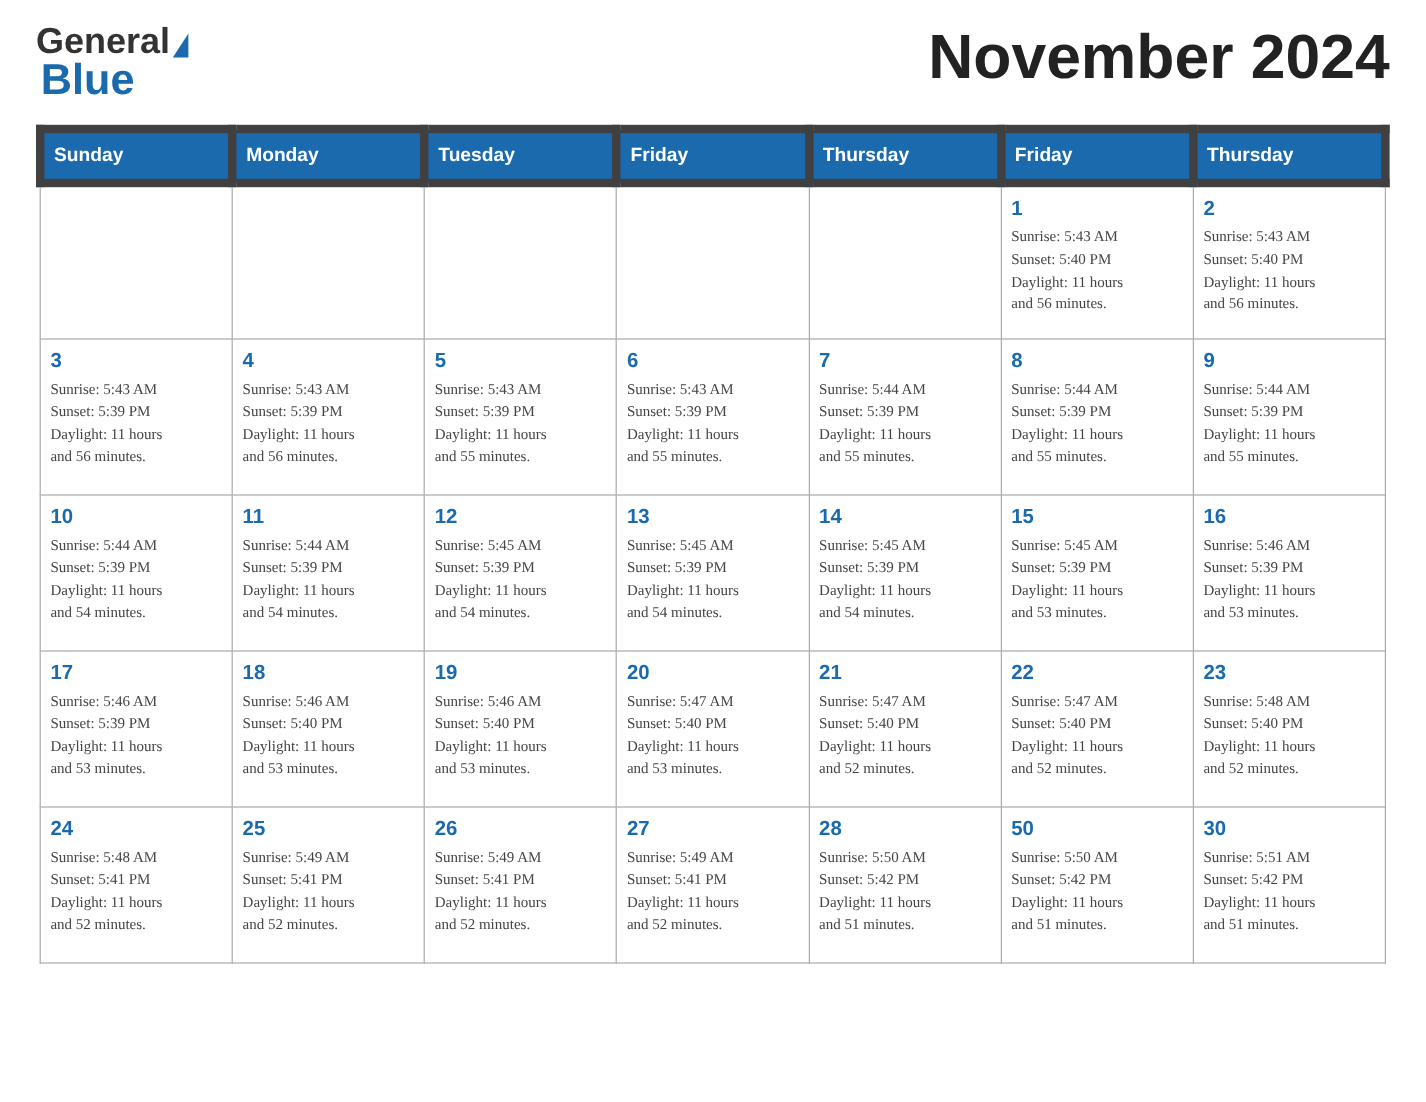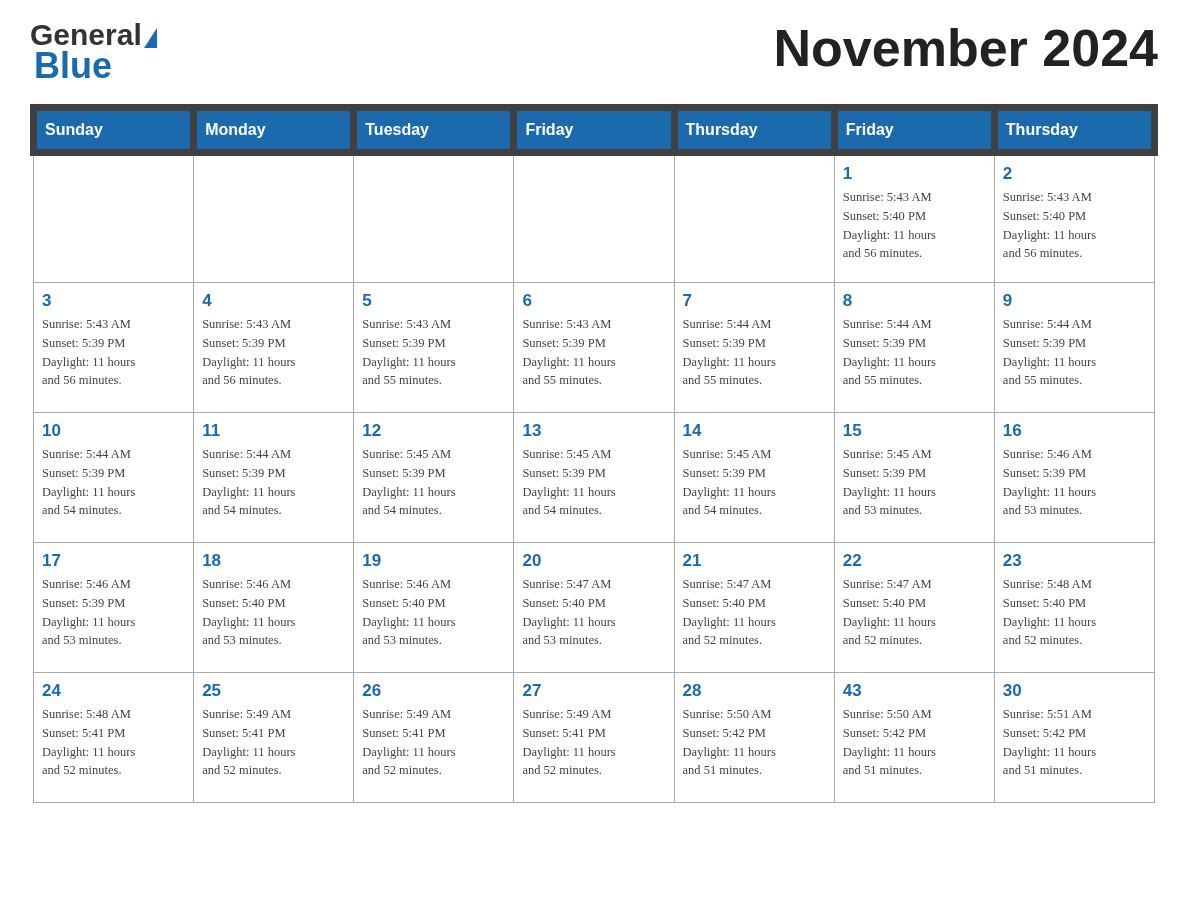--- a/index.html
+++ b/index.html
@@ -236,21 +236,21 @@
         </td>
         <td>
           <span class="day-number">27</span>
           <div class="day-info">Sunrise: 5:49 AM<br>Sunset: 5:41 PM<br>Daylight: 11 hours<br>and 52 minutes.</div>
         </td>
         <td>
           <span class="day-number">28</span>
           <div class="day-info">Sunrise: 5:50 AM<br>Sunset: 5:42 PM<br>Daylight: 11 hours<br>and 51 minutes.</div>
         </td>
         <td>
-          <span class="day-number">43</span>
+          <span class="day-number">50</span>
           <div class="day-info">Sunrise: 5:50 AM<br>Sunset: 5:42 PM<br>Daylight: 11 hours<br>and 51 minutes.</div>
         </td>
         <td>
           <span class="day-number">30</span>
           <div class="day-info">Sunrise: 5:51 AM<br>Sunset: 5:42 PM<br>Daylight: 11 hours<br>and 51 minutes.</div>
         </td>
       </tr>
     </tbody>
 </table>
 

